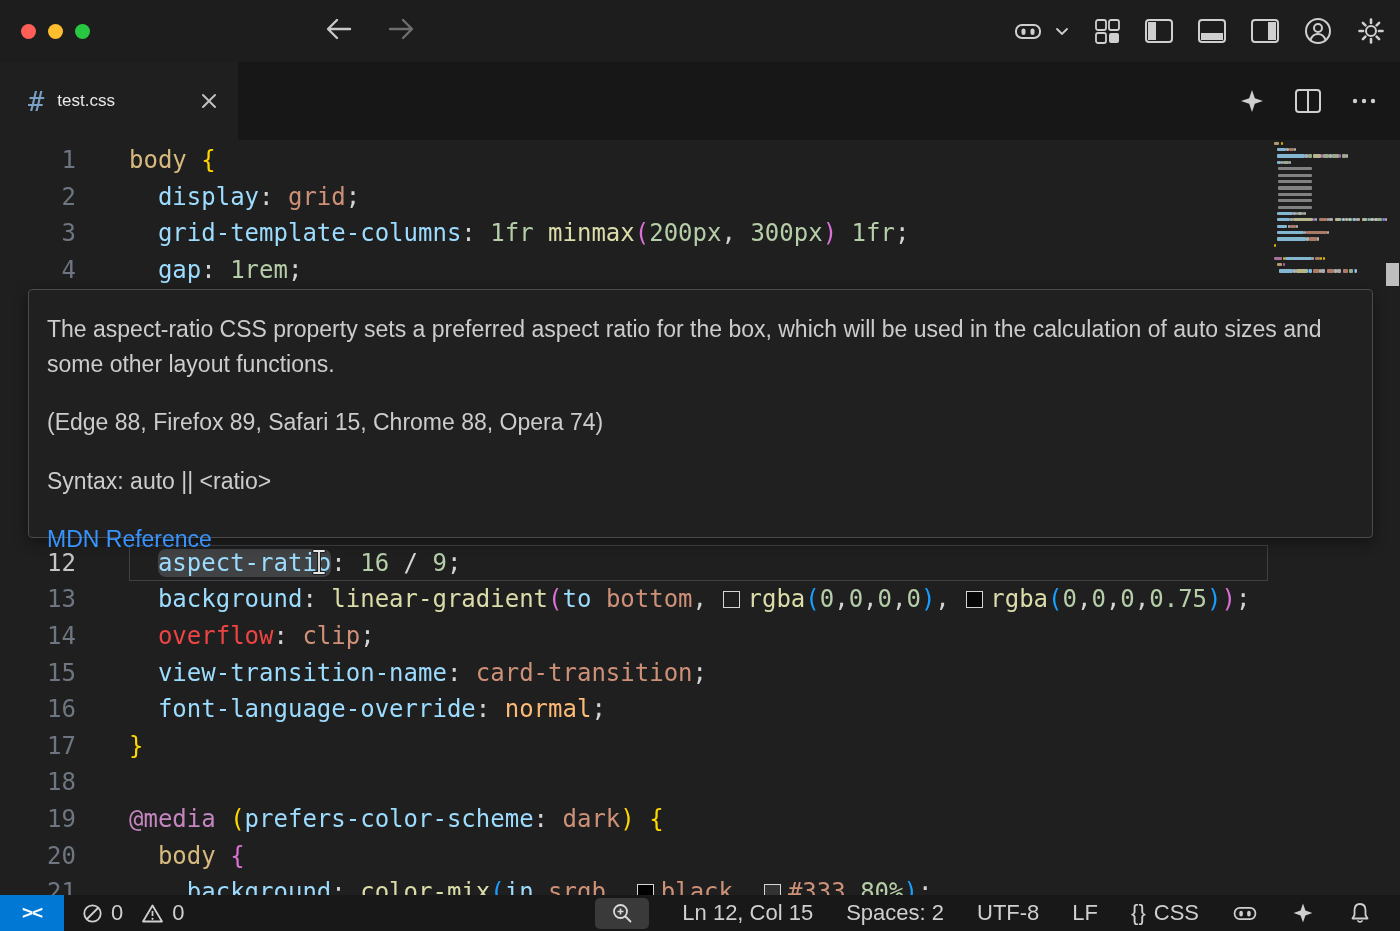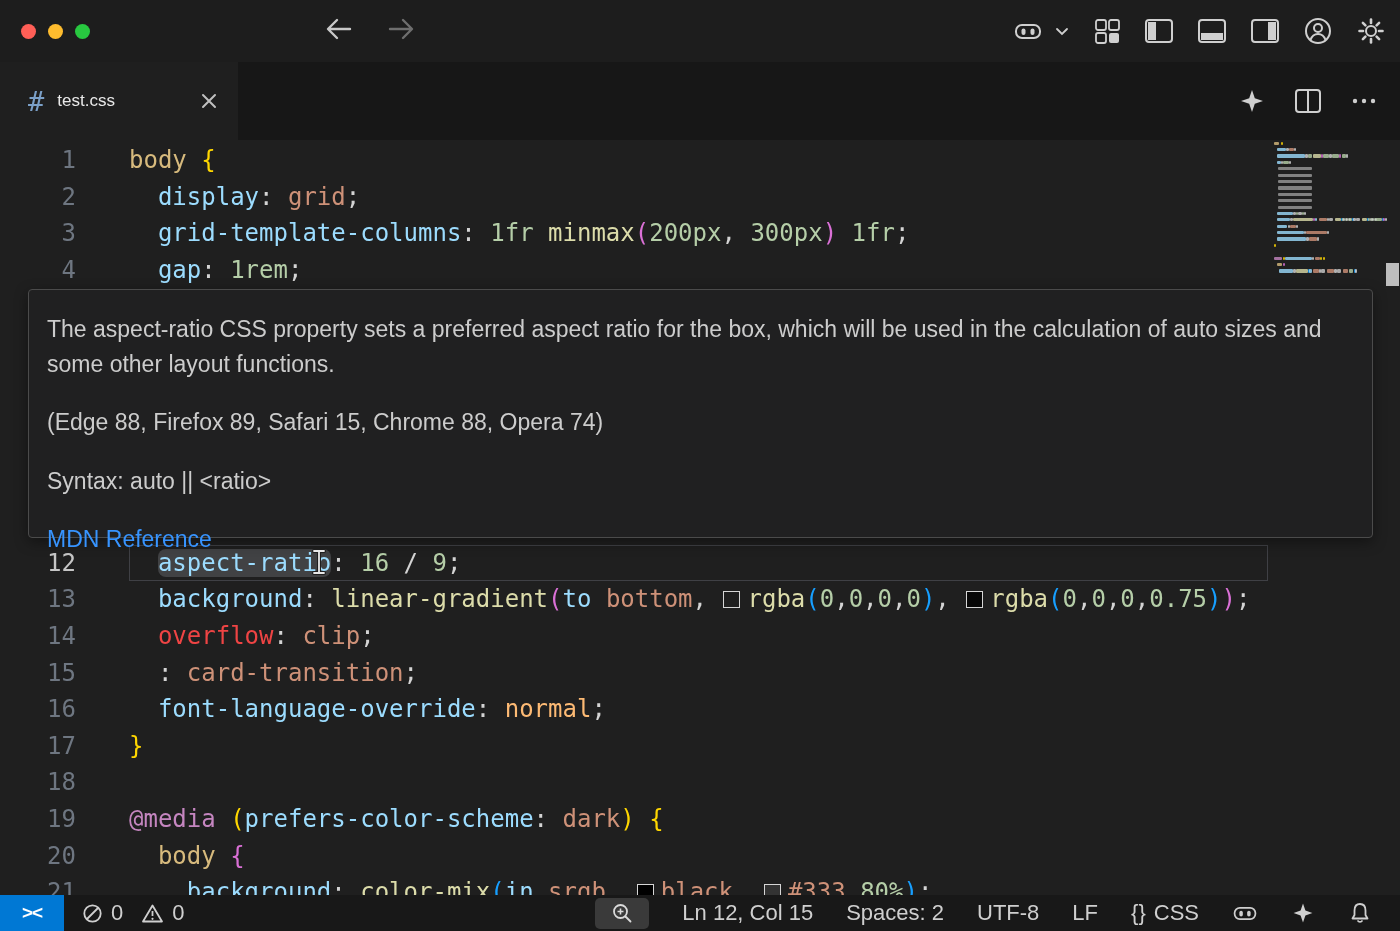--- a/index.html
+++ b/index.html
@@ -204,21 +204,21 @@
       <div class="line"><div class="gutter">5</div><div class="lcode"></div></div>
       <div class="line"><div class="gutter">6</div><div class="lcode"></div></div>
       <div class="line"><div class="gutter">7</div><div class="lcode"></div></div>
       <div class="line"><div class="gutter">8</div><div class="lcode"></div></div>
       <div class="line"><div class="gutter">9</div><div class="lcode"></div></div>
       <div class="line"><div class="gutter">10</div><div class="lcode"></div></div>
       <div class="line"><div class="gutter">11</div><div class="lcode"></div></div>
       <div class="line current"><div class="gutter gcur">12</div><div class="lcode"><span style="color: rgb(212, 212, 212);">  </span><span class="hl" style="color: rgb(156, 220, 254);">aspect-ratio</span><span style="color: rgb(212, 212, 212);">: </span><span style="color: rgb(181, 206, 168);">16</span><span style="color: rgb(212, 212, 212);"> / </span><span style="color: rgb(181, 206, 168);">9</span><span style="color: rgb(212, 212, 212);">;</span></div></div>
       <div class="line"><div class="gutter">13</div><div class="lcode"><span style="color: rgb(212, 212, 212);">  </span><span style="color: rgb(156, 220, 254);">background</span><span style="color: rgb(212, 212, 212);">: </span><span style="color: rgb(220, 220, 170);">linear-gradient</span><span style="color: rgb(218, 112, 214);">(</span><span style="color: rgb(156, 220, 254);">to</span><span style="color: rgb(212, 212, 212);"> </span><span style="color: rgb(206, 145, 120);">bottom</span><span style="color: rgb(212, 212, 212);">, </span><span class="swatch" style="background: rgba(0, 0, 0, 0);"></span><span style="color: rgb(220, 220, 170);">rgba</span><span style="color: rgb(23, 159, 255);">(</span><span style="color: rgb(181, 206, 168);">0</span><span style="color: rgb(212, 212, 212);">,</span><span style="color: rgb(181, 206, 168);">0</span><span style="color: rgb(212, 212, 212);">,</span><span style="color: rgb(181, 206, 168);">0</span><span style="color: rgb(212, 212, 212);">,</span><span style="color: rgb(181, 206, 168);">0</span><span style="color: rgb(23, 159, 255);">)</span><span style="color: rgb(212, 212, 212);">, </span><span class="swatch" style="background: rgba(0, 0, 0, 0.75);"></span><span style="color: rgb(220, 220, 170);">rgba</span><span style="color: rgb(23, 159, 255);">(</span><span style="color: rgb(181, 206, 168);">0</span><span style="color: rgb(212, 212, 212);">,</span><span style="color: rgb(181, 206, 168);">0</span><span style="color: rgb(212, 212, 212);">,</span><span style="color: rgb(181, 206, 168);">0</span><span style="color: rgb(212, 212, 212);">,</span><span style="color: rgb(181, 206, 168);">0.75</span><span style="color: rgb(23, 159, 255);">)</span><span style="color: rgb(218, 112, 214);">)</span><span style="color: rgb(212, 212, 212);">;</span></div></div>
       <div class="line"><div class="gutter">14</div><div class="lcode"><span style="color: rgb(212, 212, 212);">  </span><span style="color: #ef4444;">overflow</span><span style="color: rgb(212, 212, 212);">: </span><span style="color: rgb(206, 145, 120);">clip</span><span style="color: rgb(212, 212, 212);">;</span></div></div>
-      <div class="line"><div class="gutter">15</div><div class="lcode"><span style="color: rgb(212, 212, 212);">  </span><span style="color: rgb(212, 212, 212);">: </span><span style="color: rgb(206, 145, 120);">card-transition</span><span style="color: rgb(212, 212, 212);">;</span></div></div>
+      <div class="line"><div class="gutter">15</div><div class="lcode"><span style="color: rgb(212, 212, 212);">  </span><span style="color: rgb(156, 220, 254);">view-transition-name</span><span style="color: rgb(212, 212, 212);">: </span><span style="color: rgb(206, 145, 120);">card-transition</span><span style="color: rgb(212, 212, 212);">;</span></div></div>
       <div class="line"><div class="gutter">16</div><div class="lcode"><span style="color: rgb(212, 212, 212);">  </span><span style="color: rgb(156, 220, 254);">font-language-override</span><span style="color: rgb(212, 212, 212);">: </span><span style="color: #fdba74;">normal</span><span style="color: rgb(212, 212, 212);">;</span></div></div>
       <div class="line"><div class="gutter">17</div><div class="lcode"><span style="color: rgb(255, 215, 0);">}</span></div></div>
       <div class="line"><div class="gutter">18</div><div class="lcode"></div></div>
       <div class="line"><div class="gutter">19</div><div class="lcode"><span style="color: rgb(197, 134, 192);">@media</span><span style="color: rgb(212, 212, 212);"> </span><span style="color: rgb(255, 215, 0);">(</span><span style="color: rgb(156, 220, 254);">prefers-color-scheme</span><span style="color: rgb(212, 212, 212);">: </span><span style="color: rgb(206, 145, 120);">dark</span><span style="color: rgb(255, 215, 0);">)</span><span style="color: rgb(212, 212, 212);"> </span><span style="color: rgb(255, 215, 0);">{</span></div></div>
       <div class="line"><div class="gutter">20</div><div class="lcode"><span style="color: rgb(212, 212, 212);">  </span><span style="color: rgb(215, 186, 125);">body</span><span style="color: rgb(212, 212, 212);"> </span><span style="color: rgb(218, 112, 214);">{</span></div></div>
       <div class="line"><div class="gutter">21</div><div class="lcode"><span style="color: rgb(212, 212, 212);">    </span><span style="color: rgb(156, 220, 254);">background</span><span style="color: rgb(212, 212, 212);">: </span><span style="color: rgb(220, 220, 170);">color-mix</span><span style="color: rgb(23, 159, 255);">(</span><span style="color: rgb(156, 220, 254);">in</span><span style="color: rgb(212, 212, 212);"> </span><span style="color: rgb(206, 145, 120);">srgb</span><span style="color: rgb(212, 212, 212);">, </span><span class="swatch" style="background: rgb(0, 0, 0);"></span><span style="color: rgb(206, 145, 120);">black</span><span style="color: rgb(212, 212, 212);">, </span><span class="swatch" style="background: rgb(51, 51, 51);"></span><span style="color: rgb(206, 145, 120);">#333</span><span style="color: rgb(212, 212, 212);"> </span><span style="color: rgb(181, 206, 168);">80%</span><span style="color: rgb(23, 159, 255);">)</span><span style="color: rgb(212, 212, 212);">;</span></div></div>
     </div>
 
   <div class="hover-tip">
     <p>The aspect-ratio CSS property sets a preferred aspect ratio for the box, which will be used in the calculation of auto sizes and some other layout functions.</p>

